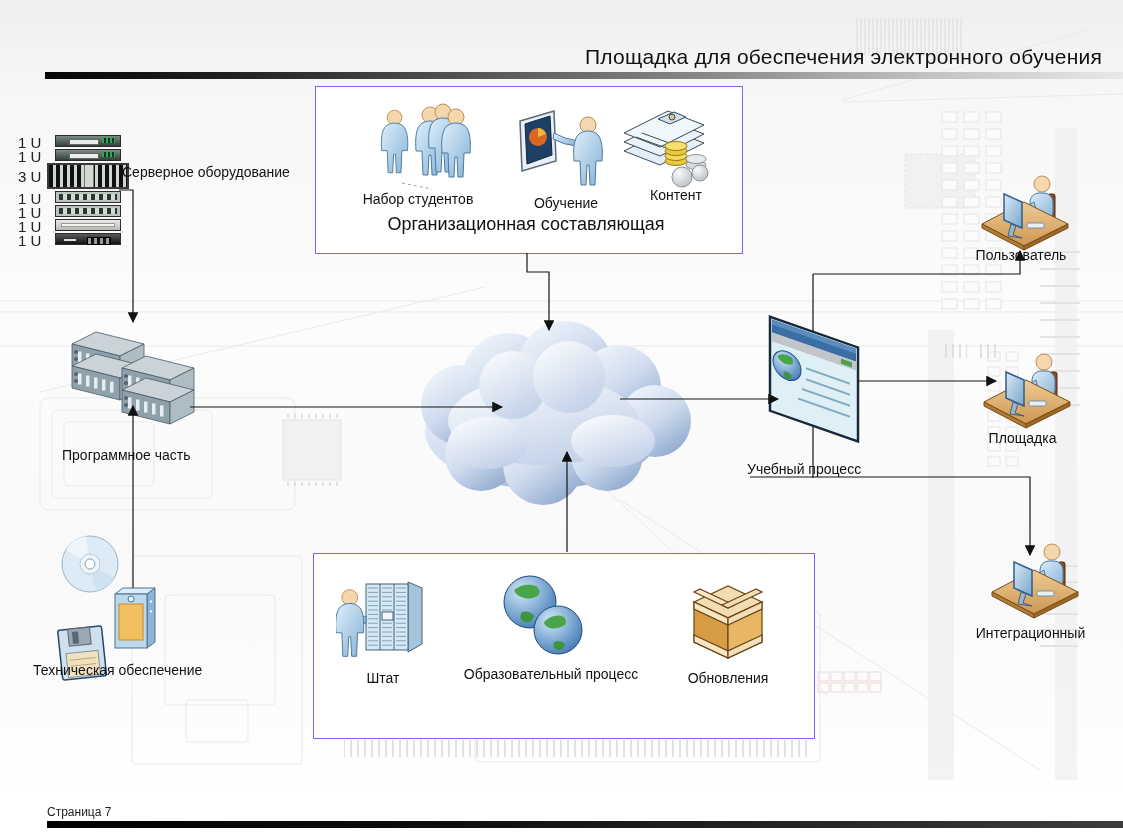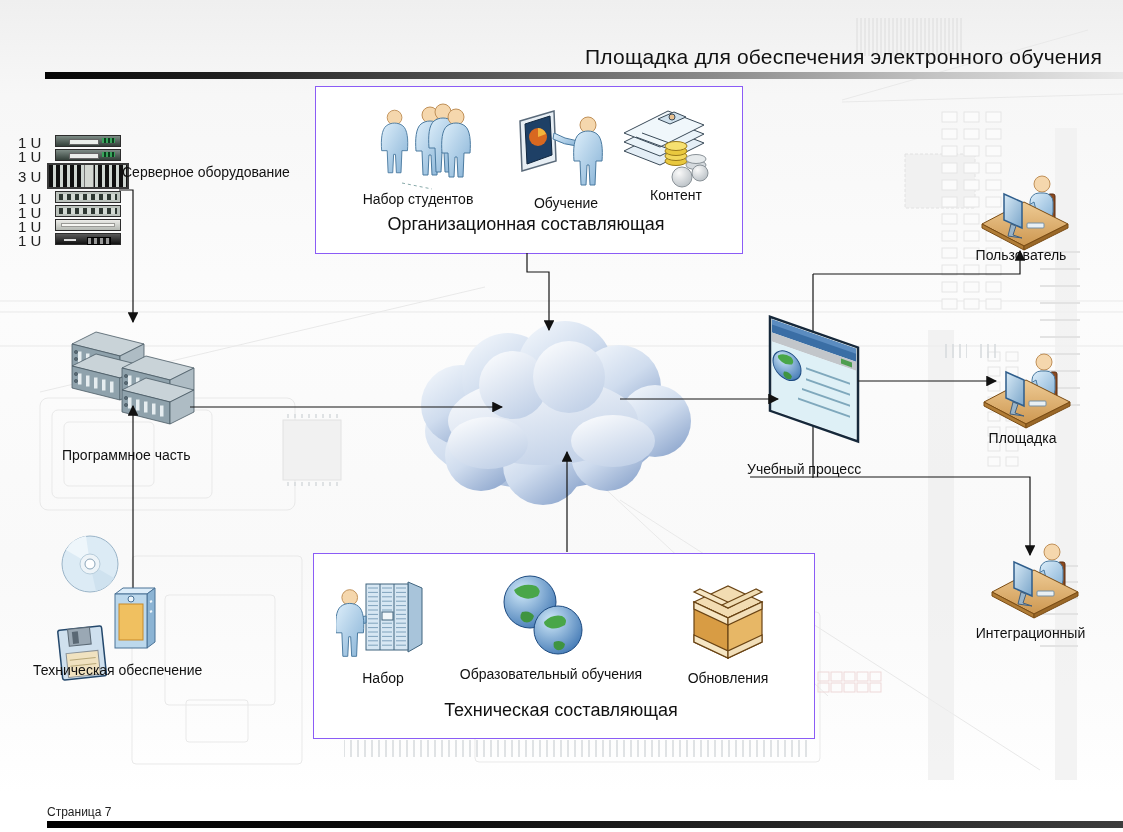--- a/index.html
+++ b/index.html
@@ -387,48 +387,47 @@
               <line x1="60" y1="66.80000000000001" x2="70" y2="66.80000000000001"></line>
               <line x1="60" y1="71.2" x2="70" y2="71.2"></line>
             </g>
         </g>
         <line x1="44" y1="10" x2="44" y2="76" stroke="#40647e"></line>
         <line x1="58" y1="10" x2="58" y2="76" stroke="#40647e"></line>
         <rect x="46" y="38" width="11" height="8" fill="#f2f7fa" stroke="#40647e"></rect>
         <path d="M30,42 q-10,2 -16,2 l0,6 q9,1 16,-1 z" fill="url(#pGrad)" stroke="#4a7aa0"></path>
         <use href="#person-std" x="14" y="52" transform="scale(0.98)"></use>
       </svg>
-      <div class="item-label" style="left:34px;top:116px;width:70px">Набор</div>
+      <div class="item-label" style="left:34px;top:116px;width:70px">Штат</div>
 
       <svg class="abs" style="left:186px;top:18px" width="92" height="92">
         <circle cx="30" cy="30" r="26" fill="url(#globeGrad)" stroke="#1c4a80"></circle>
         <path d="M14,18 q10,-8 22,-4 q6,4 2,10 q-8,4 -14,2 q-8,-2 -10,-8 Z" fill="#49a648"></path>
         <path d="M22,40 q8,-2 12,4 q-2,8 -10,6 q-6,-4 -2,-10 Z" fill="#3f9440"></path>
         <circle cx="58" cy="58" r="24" fill="url(#globeGrad)" stroke="#1c4a80"></circle>
         <path d="M44,50 q8,-8 18,-6 q6,3 3,9 q-9,5 -15,3 q-6,-2 -6,-6 Z" fill="#49a648"></path>
         <path d="M54,70 q7,-3 11,2 q-1,7 -8,6 q-5,-3 -3,-8 Z" fill="#3f9440"></path>
       </svg>
-      <div class="item-label" style="left:122px;top:112px;width:230px">Образовательный обучения</div>
+      <div class="item-label" style="left:122px;top:112px;width:230px">Образовательный процесс</div>
 
       <svg class="abs" style="left:368px;top:24px" width="92" height="88">
         <g stroke="#6a4414" stroke-width="1.2">
           <polygon points="12,24 46,8 80,24 46,40" fill="#f2dcb2"></polygon>
           <polygon points="12,24 46,40 46,80 12,64" fill="#d89c44"></polygon>
           <polygon points="80,24 46,40 46,80 80,64" fill="#e7b766"></polygon>
           <polygon points="12,24 46,40 46,47 12,31" fill="#f6e6c4"></polygon>
           <polygon points="80,24 46,40 46,47 80,31" fill="#f2dfba"></polygon>
           <polygon points="12,57 46,73 46,80 12,64" fill="#f6e6c4"></polygon>
           <polygon points="80,57 46,73 46,80 80,64" fill="#f2dfba"></polygon>
           <polygon points="18,11 52,27 46,30 12,14" fill="#f6e6c4"></polygon>
           <polygon points="74,11 40,27 46,30 80,14" fill="#f0ddb4"></polygon>
         </g>
       </svg>
       <div class="item-label" style="left:354px;top:116px;width:120px">Обновления</div>
 
-      <div class="caption">Техническая составляющая</div>
     </div>
 
     <div>
       <div class="rack-lbl" style="top:134px">1 U</div>
       <div class="rack-lbl" style="top:148px">1 U</div>
       <div class="rack-lbl" style="top:168px">3 U</div>
       <div class="rack-lbl" style="top:190px">1 U</div>
       <div class="rack-lbl" style="top:204px">1 U</div>
       <div class="rack-lbl" style="top:218px">1 U</div>
       <div class="rack-lbl" style="top:232px">1 U</div>

